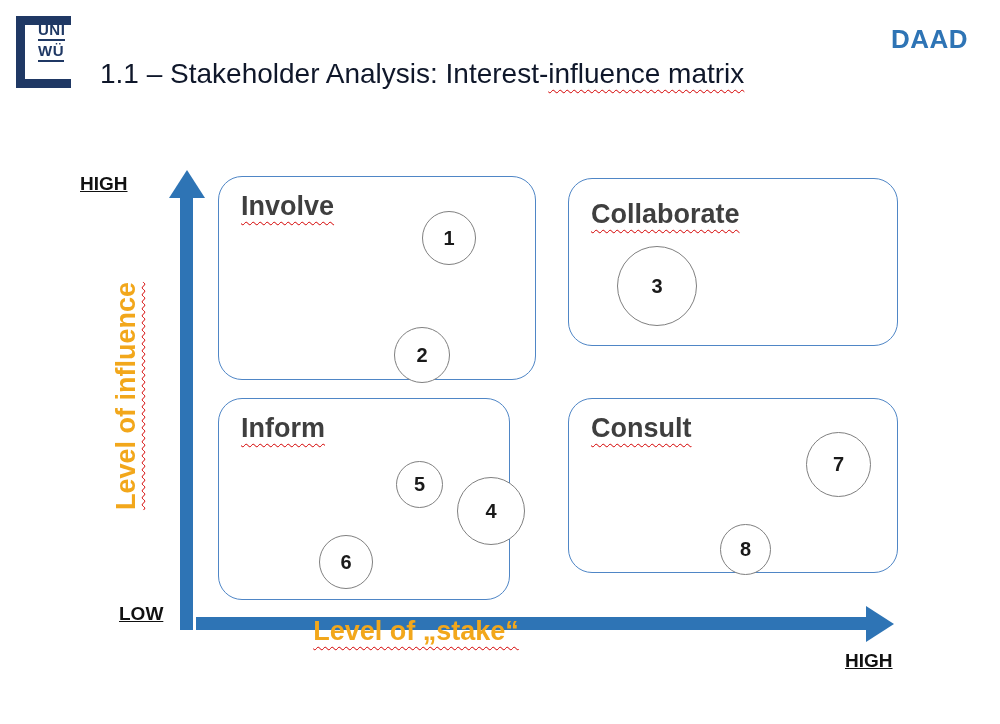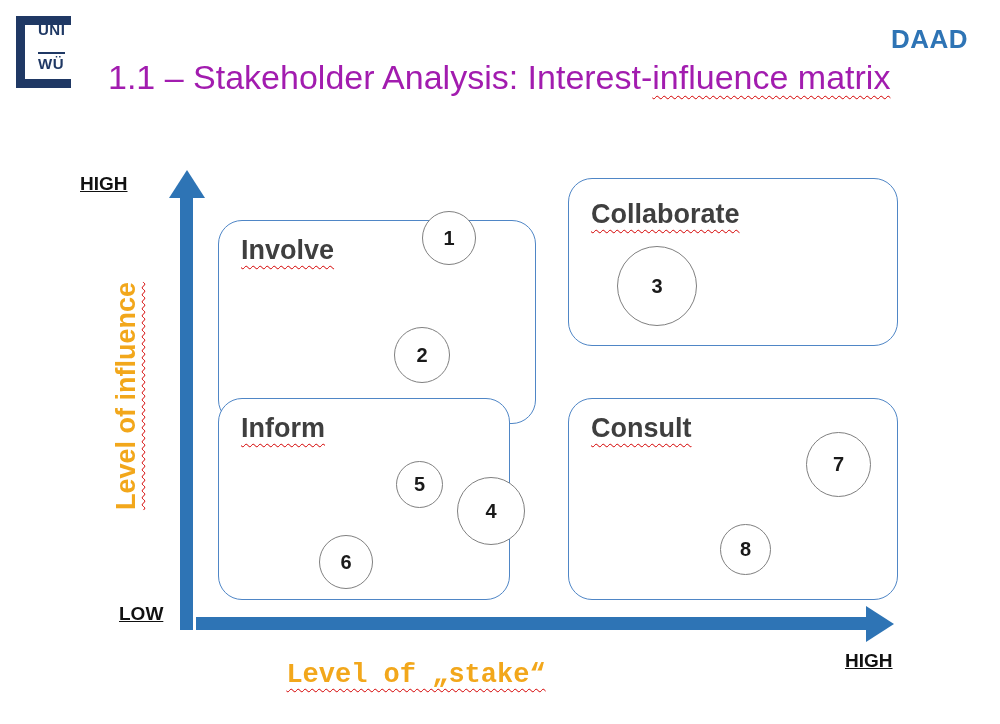--- a/index.html
+++ b/index.html
@@ -4,48 +4,48 @@
 <style>
   html,body{margin:0;padding:0;background:#ffffff;font-family:"Liberation Sans","DejaVu Sans",sans-serif;}
   #slide{position:relative;width:1000px;height:724px;background:#ffffff;overflow:hidden;}
 
   
   .logo{position:absolute;left:16px;top:12px;width:80px;height:64px;}
   .logo-bracket{position:absolute;left:0;top:4px;width:46px;height:54px;
     border-left:9px solid #1F3864;border-top:9px solid #1F3864;border-bottom:9px solid #1F3864;}
   .logo-text{position:absolute;left:22px;top:10px;color:#1F3864;font-weight:bold;
     font-size:15px;line-height:1.0;letter-spacing:.5px;}
-  .logo-text .ln{border-bottom:2px solid #1F3864;padding-bottom:15px;margin-bottom:2px;display:inline-block;}
+  .logo-text .ln{border-bottom:2px solid #1F3864;padding-bottom:2px;margin-bottom:2px;display:inline-block;}
   .brand{position:absolute;right:32px;top:24px;font-size:26px;font-weight:bold;color:#2E74B5;letter-spacing:.5px;}
-  .slide-title{position:absolute;left:100px;top:58px;font-size:34px;color:#a21caf;white-space:nowrap;margin-left:8px;}
+  .slide-title{position:absolute;left:100px;top:58px;font-size:28px;color:#0f172a;white-space:nowrap;}
   .squiggle{text-decoration:underline;text-decoration-style:wavy;text-decoration-color:#D40000;
     text-decoration-thickness:1px;text-underline-offset:6px;}
 
   
   .y-shaft{position:absolute;left:180px;top:196px;width:13px;height:434px;background:#2E74B5;}
   .y-head{position:absolute;left:169px;top:170px;width:0;height:0;
     border-left:18px solid transparent;border-right:18px solid transparent;border-bottom:28px solid #2E74B5;}
   .x-shaft{position:absolute;left:196px;top:617px;width:672px;height:13px;background:#2E74B5;}
   .x-head{position:absolute;left:866px;top:606px;width:0;height:0;
     border-top:18px solid transparent;border-bottom:18px solid transparent;border-left:28px solid #2E74B5;}
   .axis-end{position:absolute;font-size:19px;font-weight:bold;color:#111;text-decoration:underline;}
   .y-high{left:80px;top:173px;}
   .y-low{left:119px;top:603px;}
   .x-high{left:845px;top:650px;}
   .y-axis-label{position:absolute;left:-99px;top:376px;width:460px;height:40px;
     transform:rotate(-90deg);text-align:center;font-size:27px;font-weight:bold;color:#F2A71B;}
-  .x-axis-label{position:absolute;left:196px;top:660px;width:440px;text-align:center;
-    font-size:27px;font-weight:bold;color:#F2A71B;font-family:Liberation Mono, monospace;}
+  .x-axis-label{position:absolute;left:196px;top:616px;width:440px;text-align:center;
+    font-size:27px;font-weight:bold;color:#F2A71B;}
 
   
   .quadrant{position:absolute;border:1.5px solid #4F86C6;border-radius:24px;background:#ffffff;box-sizing:border-box;}
-  .q-involve{left:218px;top:176px;width:318px;height:204px;margin-top:44px;}
+  .q-involve{left:218px;top:176px;width:318px;height:204px;}
   .q-collaborate{left:568px;top:178px;width:330px;height:168px;}
   .q-inform{left:218px;top:398px;width:292px;height:202px;}
-  .q-consult{left:568px;top:398px;width:330px;height:202px;}
+  .q-consult{left:568px;top:398px;width:330px;height:175px;}
   .q-label{position:absolute;left:22px;top:14px;font-size:27px;font-weight:bold;color:#3F3F3F;}
   .q-collaborate .q-label{top:20px;}
 
   
   .bubble{position:absolute;background:#ffffff;border:1px solid #808080;border-radius:50%;
     display:flex;align-items:center;justify-content:center;font-size:20px;font-weight:bold;color:#1a1a1a;z-index:5;}
 </style>
 </head>
 <body>
 

